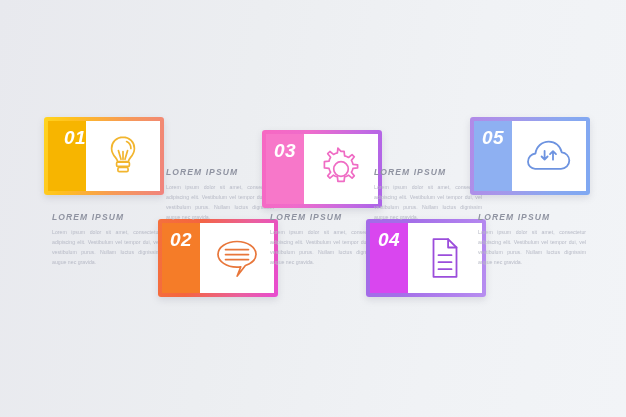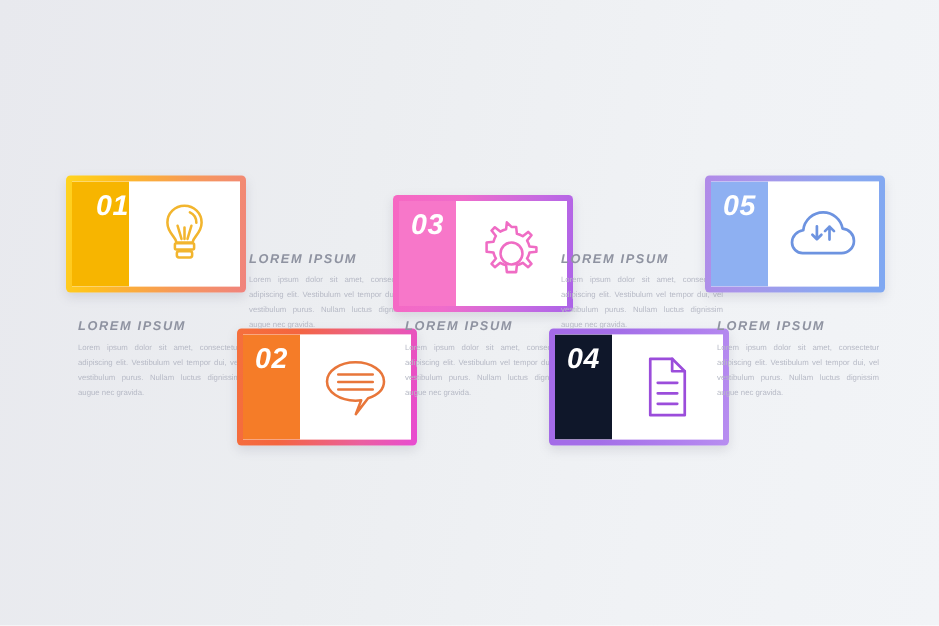--- a/index.html
+++ b/index.html
@@ -95,21 +95,21 @@
   #card-2 { left: 158px; top: 219px; width: 120px; height: 78px;
             background: linear-gradient(100deg, #f5703c 0%, #f4653f 30%, #ea5fa0 72%, #e84bd2 100%); }
   #card-2 .num-block { background: #f57c28; }
 
   #card-3 { left: 262px; top: 117px; width: 120px; height: 78px;
             background: linear-gradient(100deg, #f768c2 0%, #ef6ccb 35%, #c46ae2 75%, #ab63e8 100%); margin-top: 13px; }
   #card-3 .num-block { background: #f777c9; }
 
   #card-4 { left: 366px; top: 219px; width: 120px; height: 78px;
             background: linear-gradient(100deg, #a46ae8 0%, #a46fe8 35%, #b080ee 75%, #b78ef0 100%); }
-  #card-4 .num-block { background: #0f172a; }
+  #card-4 .num-block { background: #d946ef; }
 
   #card-5 { left: 470px; top: 117px; width: 120px; height: 78px;
             background: linear-gradient(100deg, #b18ae8 0%, #a896ea 30%, #8aa8f0 70%, #7fa8f2 100%); }
   #card-5 .num-block { background: #8eb0f2; }
 
   #text-1 { left: 52px;  top: 200px; }
   #text-2 { left: 166px; top: 155px; }
   #text-3 { left: 270px; top: 200px; }
   #text-4 { left: 374px; top: 155px; }
   #text-5 { left: 478px; top: 200px; }

